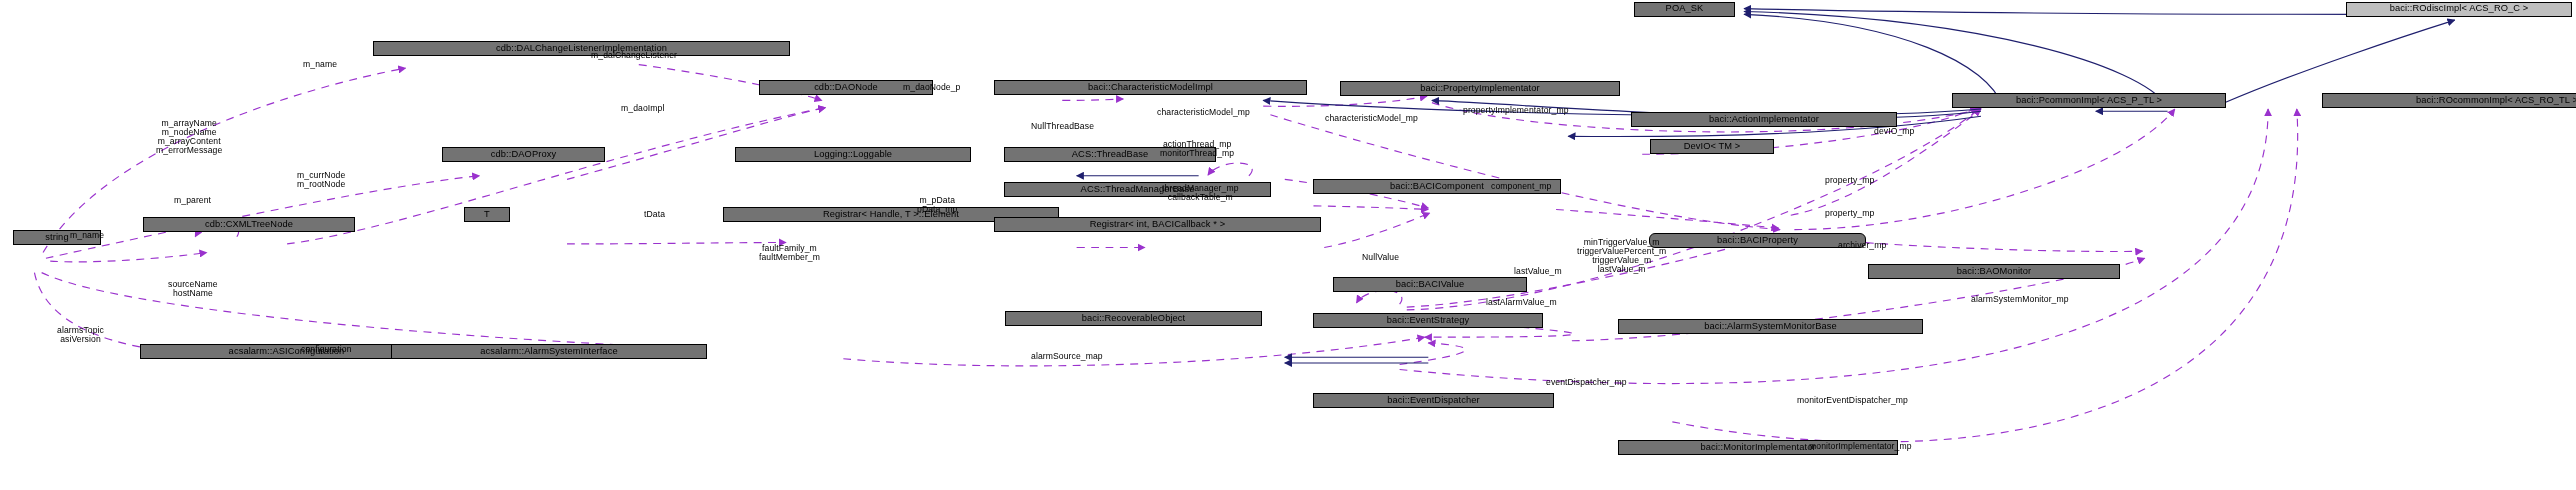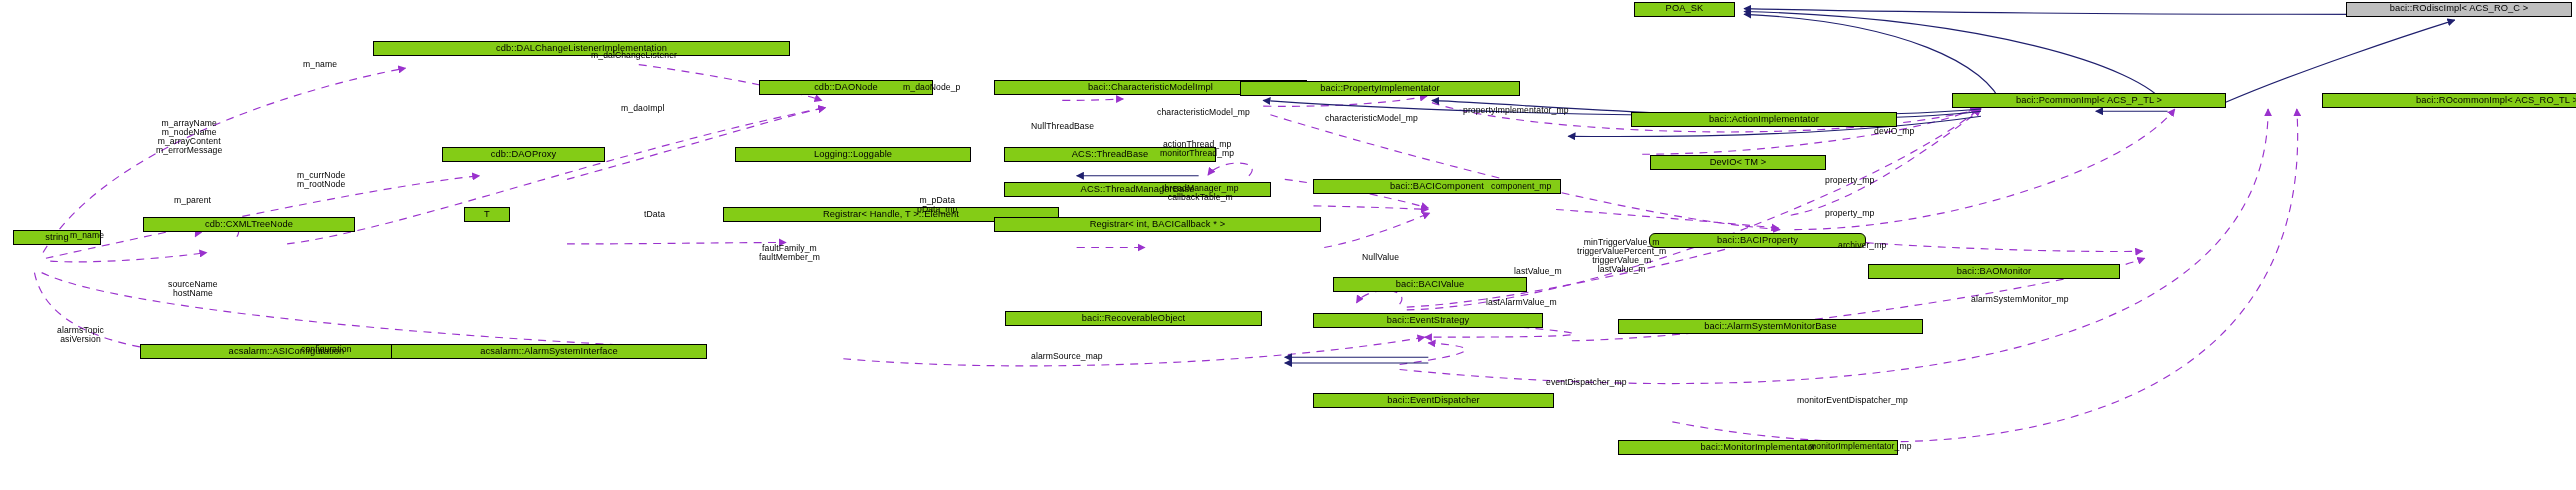--- a/index.html
+++ b/index.html
@@ -19,21 +19,21 @@
     position: absolute;
     left: 0; top: 0;
     width: 2576px;
     height: 490px;
     pointer-events: none;
   }
   .node {
     position: absolute;
     box-sizing: border-box;
     border: 0.7px solid #000000;
-    background: #84cc16;
+    background: #737373;
     color: #000000;
     font-size: 9.3px;
     line-height: 1;
     white-space: nowrap;
     display: flex;
     align-items: center;
     justify-content: center;
     padding: 0 5px;
     height: 15px;
     letter-spacing: 0.1px;
@@ -177,23 +177,23 @@
       <div class="node" style="left: 1004px; top: 182px; width: 267px;">ACS::ThreadManagerBase</div>
       <div class="node" style="left: 994px; top: 217px; width: 327px;">Registrar&lt; int, BACICallback * &gt;</div>
       <div class="node" style="left: 1005px; top: 311px; width: 257px;">baci::RecoverableObject</div>
       <div class="node" style="left: 1313px; top: 393px; width: 241px;">baci::EventDispatcher</div>
       <div class="node" style="left: 994px; top: 80px; width: 313px;">baci::CharacteristicModelImpl</div>
       <div class="node" style="left: 1313px; top: 179px; width: 248px;">baci::BACIComponent</div>
       <div class="node" style="left: 1333px; top: 277px; width: 194px;">baci::BACIValue</div>
       <div class="node" style="left: 1313px; top: 313px; width: 230px;">baci::EventStrategy</div>
       <div class="node" style="left: 1618px; top: 440px; width: 280px;">baci::MonitorImplementator</div>
       <div class="node" style="left: 1618px; top: 319px; width: 305px;">baci::AlarmSystemMonitorBase</div>
-      <div class="node" style="left: 1240px; top: 81px; width: 280px;">baci::PropertyImplementator</div>
+      <div class="node" style="left: 1340px; top: 81px; width: 280px;">baci::PropertyImplementator</div>
       <div class="node" style="left: 1631px; top: 112px; width: 266px;">baci::ActionImplementator</div>
-      <div class="node" style="left: 1650px; top: 155px; width: 176px;">DevIO&lt; TM &gt;</div>
+      <div class="node" style="left: 1650px; top: 139px; width: 124px;">DevIO&lt; TM &gt;</div>
       <div class="node" style="left: 1649px; top: 233px; width: 217px; border-radius: 6px;">baci::BACIProperty</div>
       <div class="node" style="left: 1868px; top: 264px; width: 252px;">baci::BAOMonitor</div>
       <div class="node" style="left: 1952px; top: 93px; width: 274px;">baci::PcommonImpl&lt; ACS_P_TL &gt;</div>
       <div class="node" style="left: 2322px; top: 93px; width: 350px;">baci::ROcommonImpl&lt; ACS_RO_TL &gt;</div>
       <div class="node" style="left: 1634px; top: 1.6px; width: 101px;">POA_SK</div>
       <div class="node highlight" style="left: 2346px; top: 1.6px; width: 226px;">baci::ROdiscImpl&lt; ACS_RO_C &gt;</div>
     </div>
   <div id="labels-layer">
       <div class="edge-label" style="left: 303px; top: 60px;">m_name</div>
       <div class="edge-label" style="left: 591px; top: 51px;">m_dalChangeListener</div>

